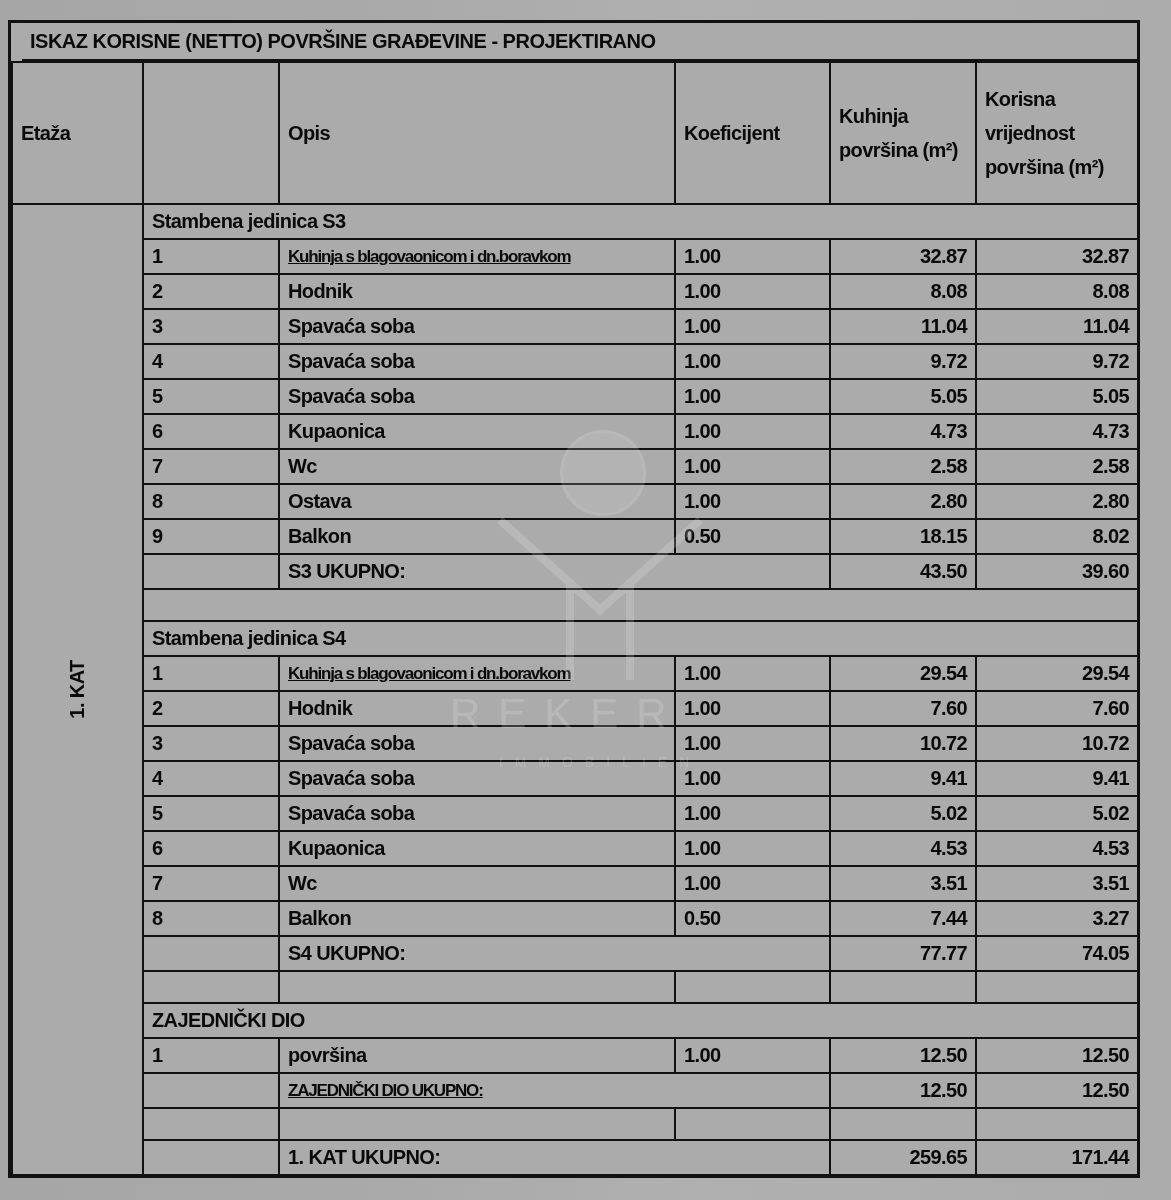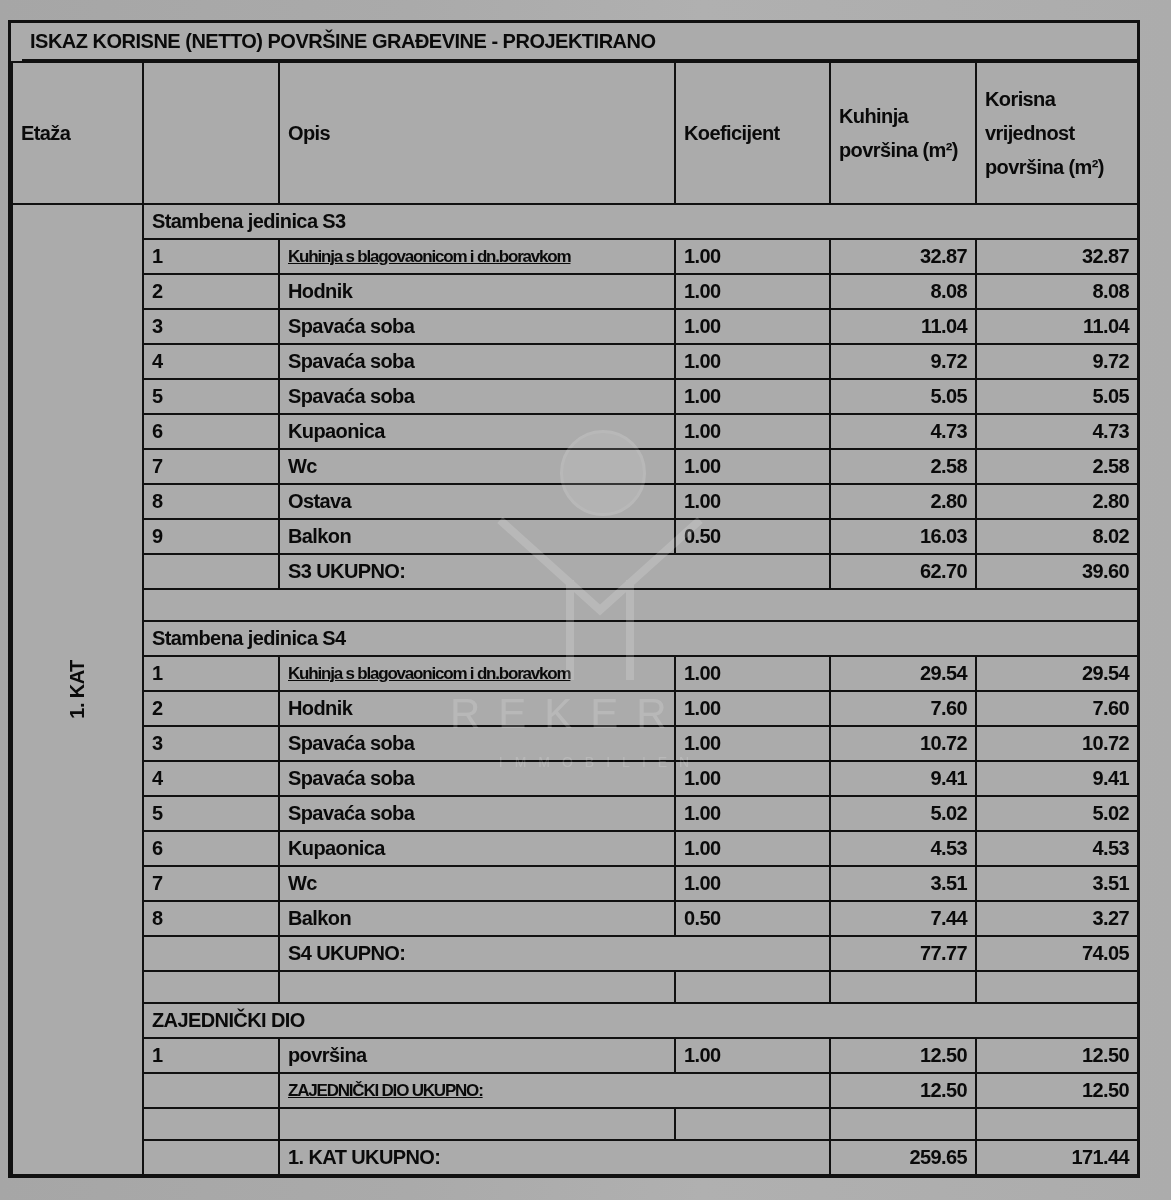--- a/index.html
+++ b/index.html
@@ -220,27 +220,27 @@
           <td>8</td>
           <td>Ostava</td>
           <td class="dashed-left">1.00</td>
           <td class="num">2.80</td>
           <td class="num dashed-left">2.80</td>
         </tr>
         <tr>
           <td>9</td>
           <td>Balkon</td>
           <td class="dashed-left">0.50</td>
-          <td class="num">16.03</td>
+          <td class="num">18.15</td>
           <td class="num dashed-left">8.02</td>
         </tr>
         <tr>
           <td></td>
           <td colspan="2">S3 UKUPNO:</td>
-          <td class="num">62.70</td>
+          <td class="num">43.50</td>
           <td class="num">39.60</td>
         </tr>
         <tr>
           <td colspan="5" class="spacer"></td>
         </tr>
 
         <tr>
           <td colspan="5">Stambena jedinica S4</td>
         </tr>
         <tr>

